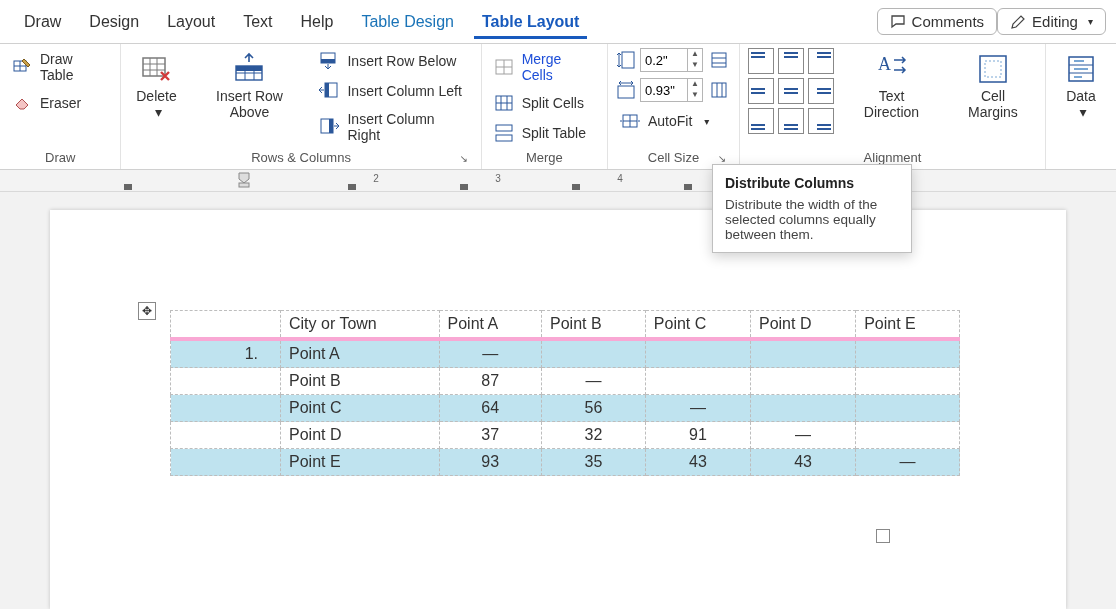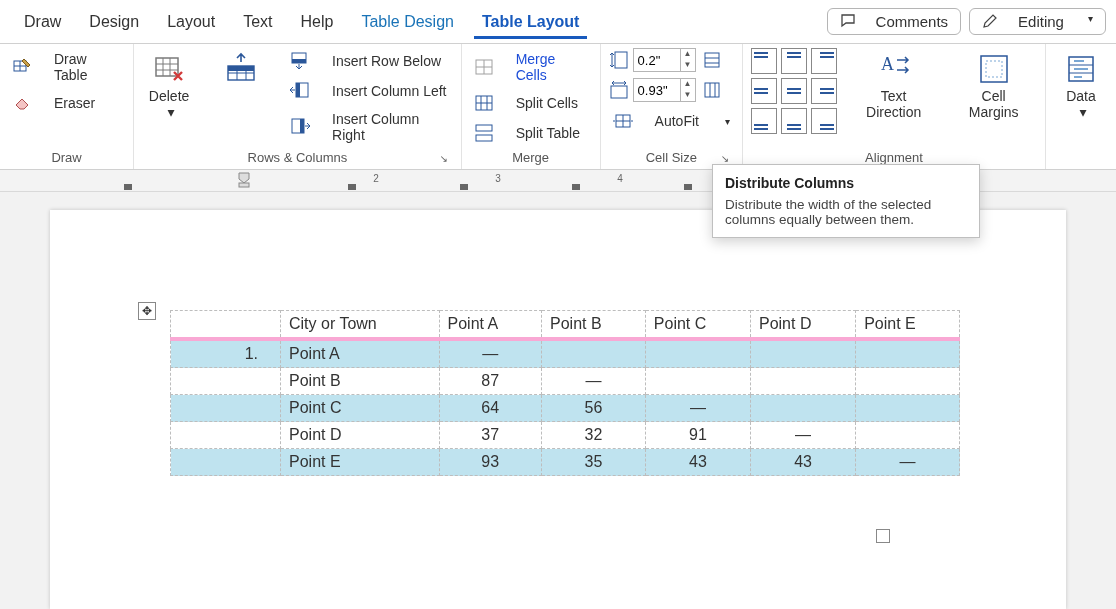--- a/index.html
+++ b/index.html
@@ -39,25 +39,24 @@
   }
   .tab.active::after{
     content:"";
     position:absolute;
     left:6px; right:6px; bottom:2px;
     height:3px;
     background:#185abd;
   }
   .spacer { flex:1; }
   .pill {
-    display:flex; gap:20px;
+    display:flex; align-items:center; gap:6px;
     border:1px solid #b5b5b5;
     border-radius:6px;
     padding:4px 12px;
-    margin-left:8px;
     font-size:15px;
     cursor:pointer;
   }
   .pill svg, .pill .glyph { width:16px; height:16px; }
   .dd-caret { font-size:10px; margin-left:4px; }
 
   
   .ribbon {
     display:flex;
     align-items:stretch;
@@ -89,21 +88,21 @@
   .vbtn {
     display:flex; flex-direction:column; align-items:center; justify-content:flex-start;
     padding:4px 6px;
     cursor:pointer;
     min-width:54px;
   }
   .vbtn .icon { width:34px; height:34px; margin-bottom:2px; }
   .vbtn span { font-size:14px; text-align:center; line-height:1.15; }
 
   .hbtn {
-    display:flex; align-items:center; gap:22px;
+    display:flex; align-items:center; gap:8px;
     padding:3px 4px;
     cursor:pointer;
     font-size:14px;
   }
   .hbtn.disabled { color:#1d4ed8; }
   .hbtn .icon { width:20px; height:20px; flex-shrink:0; }
 
   .col { display:flex; flex-direction:column; gap:4px; }
   .row { display:flex; align-items:center; gap:4px; }
 
@@ -218,21 +217,21 @@
   }
   table.doc .numcol{ width:110px; text-align:right; padding-right:22px;}
   table.doc tbody tr.alt td{ background:#bfe3ef; }
   table.doc td.center{ text-align:center; }
   table.doc td.dash{ text-align:center; }
 
   
   .tooltip{
     position:absolute;
     left:712px; top:164px;
-    width:268px;
+    width:200px;
     background:#fff;
     border:1px solid #bfbfbf;
     box-shadow:0 4px 12px rgba(0,0,0,.18);
     padding:10px 12px;
     font-size:13.5px;
     color:#444;
     z-index:50;
   }
   .tooltip .tt-title{ font-weight:700; color:#222; margin-bottom:6px; font-size:14px;}
 
@@ -302,20 +301,21 @@
         <span>Delete</span>
         <span class="dd-caret">▾</span>
       </div>
       <div class="vbtn" style="min-width:78px">
         <svg class="icon" viewBox="0 0 34 34">
             <rect x="4" y="14" width="26" height="14" fill="none" stroke="#2b579a" stroke-width="1.4"></rect>
             <rect x="4" y="14" width="26" height="5" fill="#2b579a"></rect>
             <path d="M4 21h26M13 14v14M22 14v14" stroke="#2b579a"></path>
             <path d="M17 2v8M13 6l4-4 4 4" fill="none" stroke="#2b579a" stroke-width="1.6"></path>
           </svg>
+        <span>Insert Row Above</span>
       </div>
       <div class="col">
         <div class="hbtn">
           <svg class="icon" viewBox="0 0 20 20">
               <rect x="2" y="2" width="14" height="10" fill="none" stroke="#2b579a"></rect>
               <rect x="2" y="8" width="14" height="4" fill="#2b579a"></rect>
               <path d="M9 13v5M6 15l3 3 3-3" stroke="#2b579a" fill="none"></path>
             </svg>
           <span>Insert Row Below</span>
         </div>

